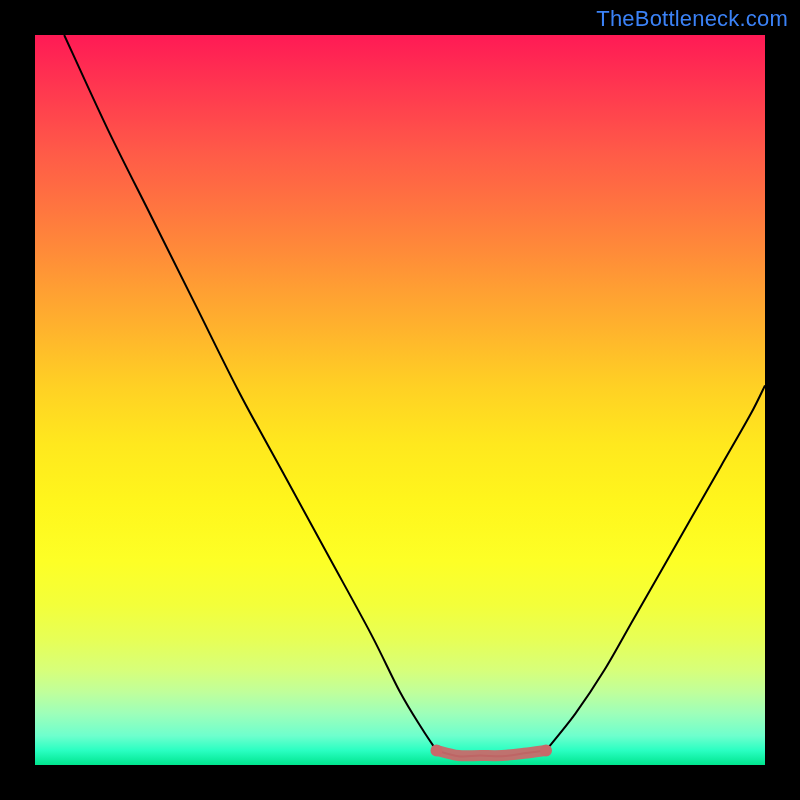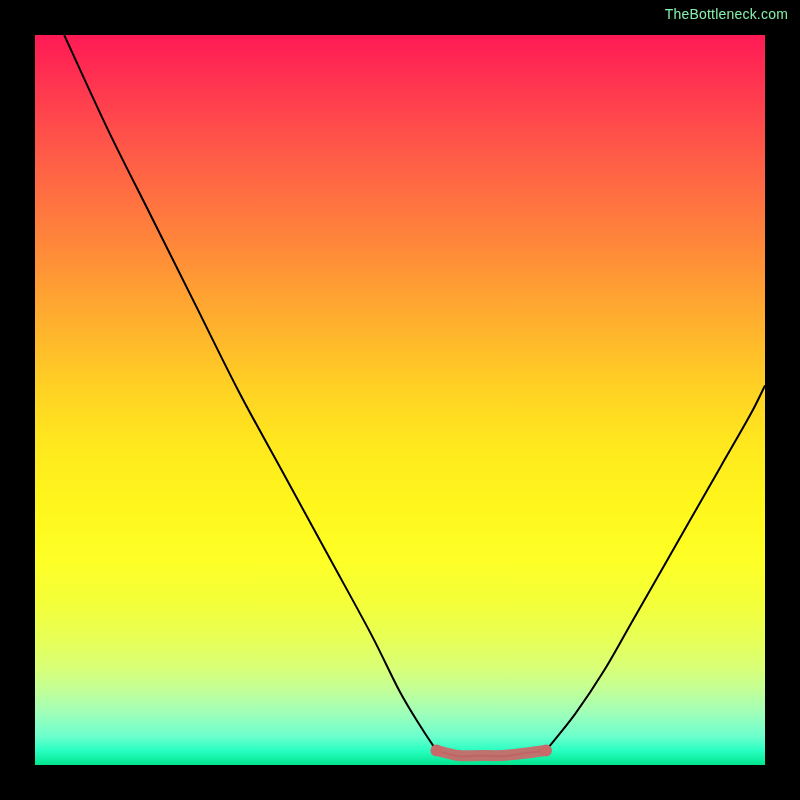--- a/index.html
+++ b/index.html
@@ -46,22 +46,22 @@
       #9dffba 93%,
       #6effcd 96%,
       #2affc2 98%,
       #00e58e 100%
     );
   }
   .watermark {
     position: absolute;
     top: 6px;
     right: 12px;
-    color: #86efac;
-    font-size: 14px;
+    color: #3b82f6;
+    font-size: 22px;
     font-weight: 500;
     letter-spacing: 0.2px;
   }
   svg.curves {
     position: absolute;
     inset: 0;
   }
 </style>
 </head>
 <body>

